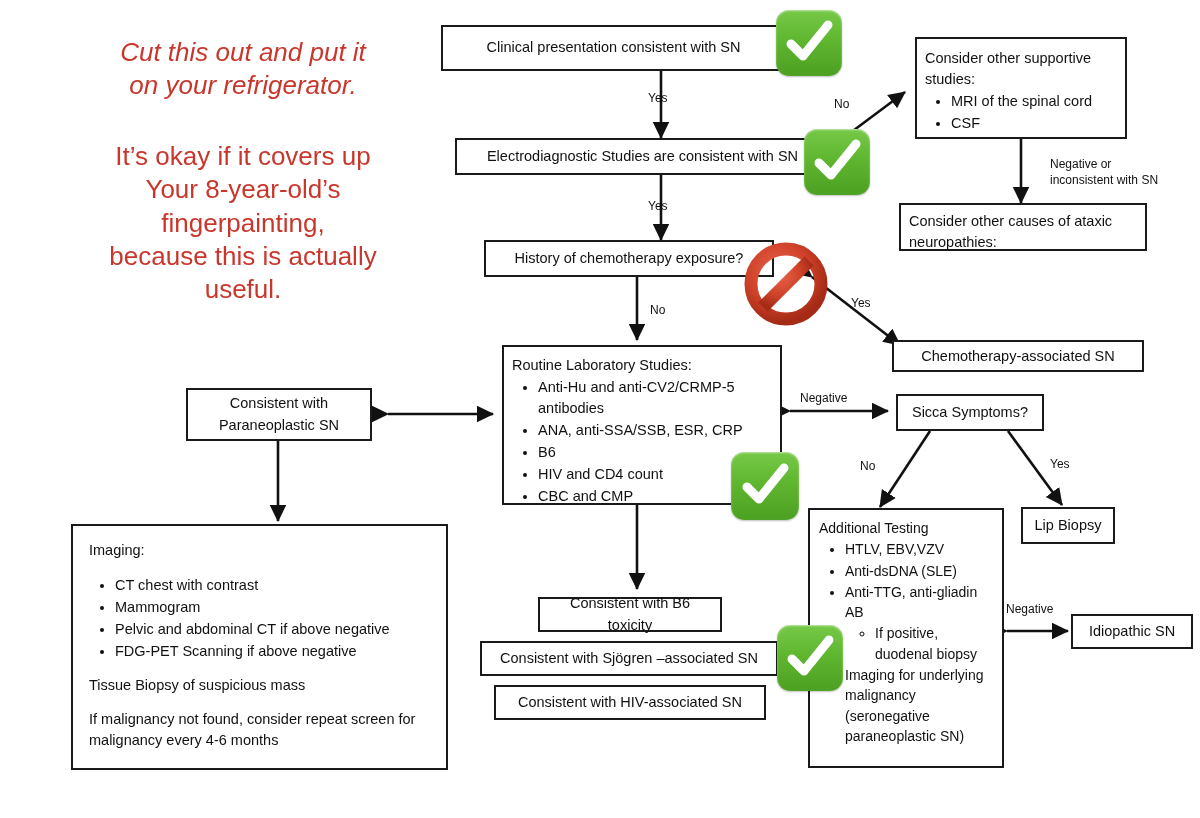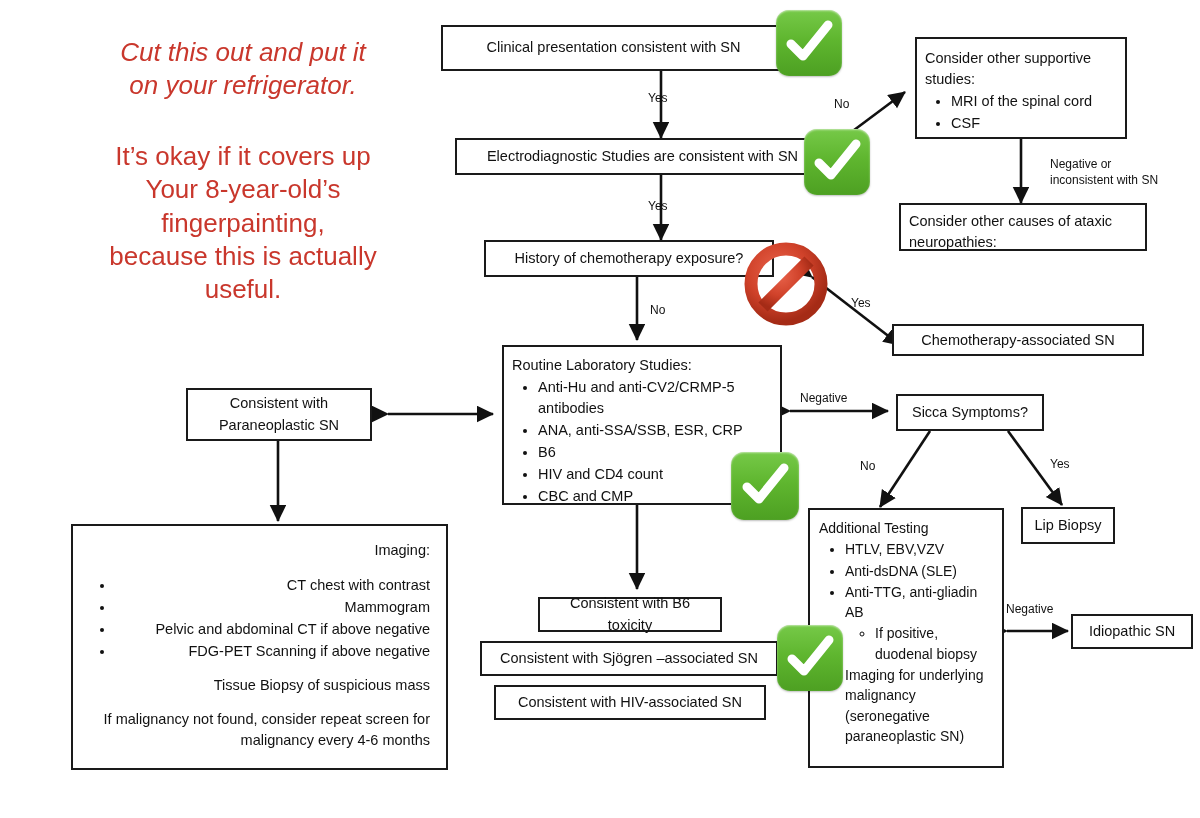--- a/index.html
+++ b/index.html
@@ -115,37 +115,37 @@
   <div class="box left" style="left:915px;top:37px;width:212px;height:102px;padding-top:9px;">
     <p class="hdr">Consider other supportive studies:</p>
     <ul>
       <li>MRI of the spinal cord</li>
       <li>CSF</li>
     </ul>
   </div>
 
   <div class="box left" style="left:899px;top:203px;width:248px;height:48px;padding-top:6px;">Consider other causes of ataxic neuropathies:</div>
 
-  <div class="box center" style="left:892px;top:324px;width:252px;height:32px;">Chemotherapy-associated SN</div>
+  <div class="box center" style="left:892px;top:340px;width:252px;height:32px;">Chemotherapy-associated SN</div>
 
   <div class="box left" style="left:502px;top:345px;width:280px;height:160px;padding-top:8px;">
     <p class="hdr">Routine Laboratory Studies:</p>
     <ul>
       <li>Anti-Hu and anti-CV2/CRMP-5 antibodies</li>
       <li>ANA, anti-SSA/SSB, ESR, CRP</li>
       <li>B6</li>
       <li>HIV and CD4 count</li>
       <li>CBC and CMP</li>
     </ul>
   </div>
 
   <div class="box center" style="left:186px;top:388px;width:186px;height:53px;white-space:pre-line;">Consistent with
 Paraneoplastic SN</div>
 
-  <div class="box left" style="left:71px;top:524px;width:377px;height:246px;padding:14px 16px;text-align:right;">
+  <div class="box left" style="left:71px;top:524px;width:377px;height:246px;padding:14px 16px;">
     <p class="hdr">Imaging:</p>
     <ul style="margin-top:14px;">
       <li>CT chest with contrast</li>
       <li>Mammogram</li>
       <li>Pelvic and abdominal CT if above negative</li>
       <li>FDG-PET Scanning if above negative</li>
     </ul>
     <p class="gap">Tissue Biopsy of suspicious mass</p>
     <p class="gap">If malignancy not found, consider repeat screen for malignancy every 4-6 months</p>
   </div>

